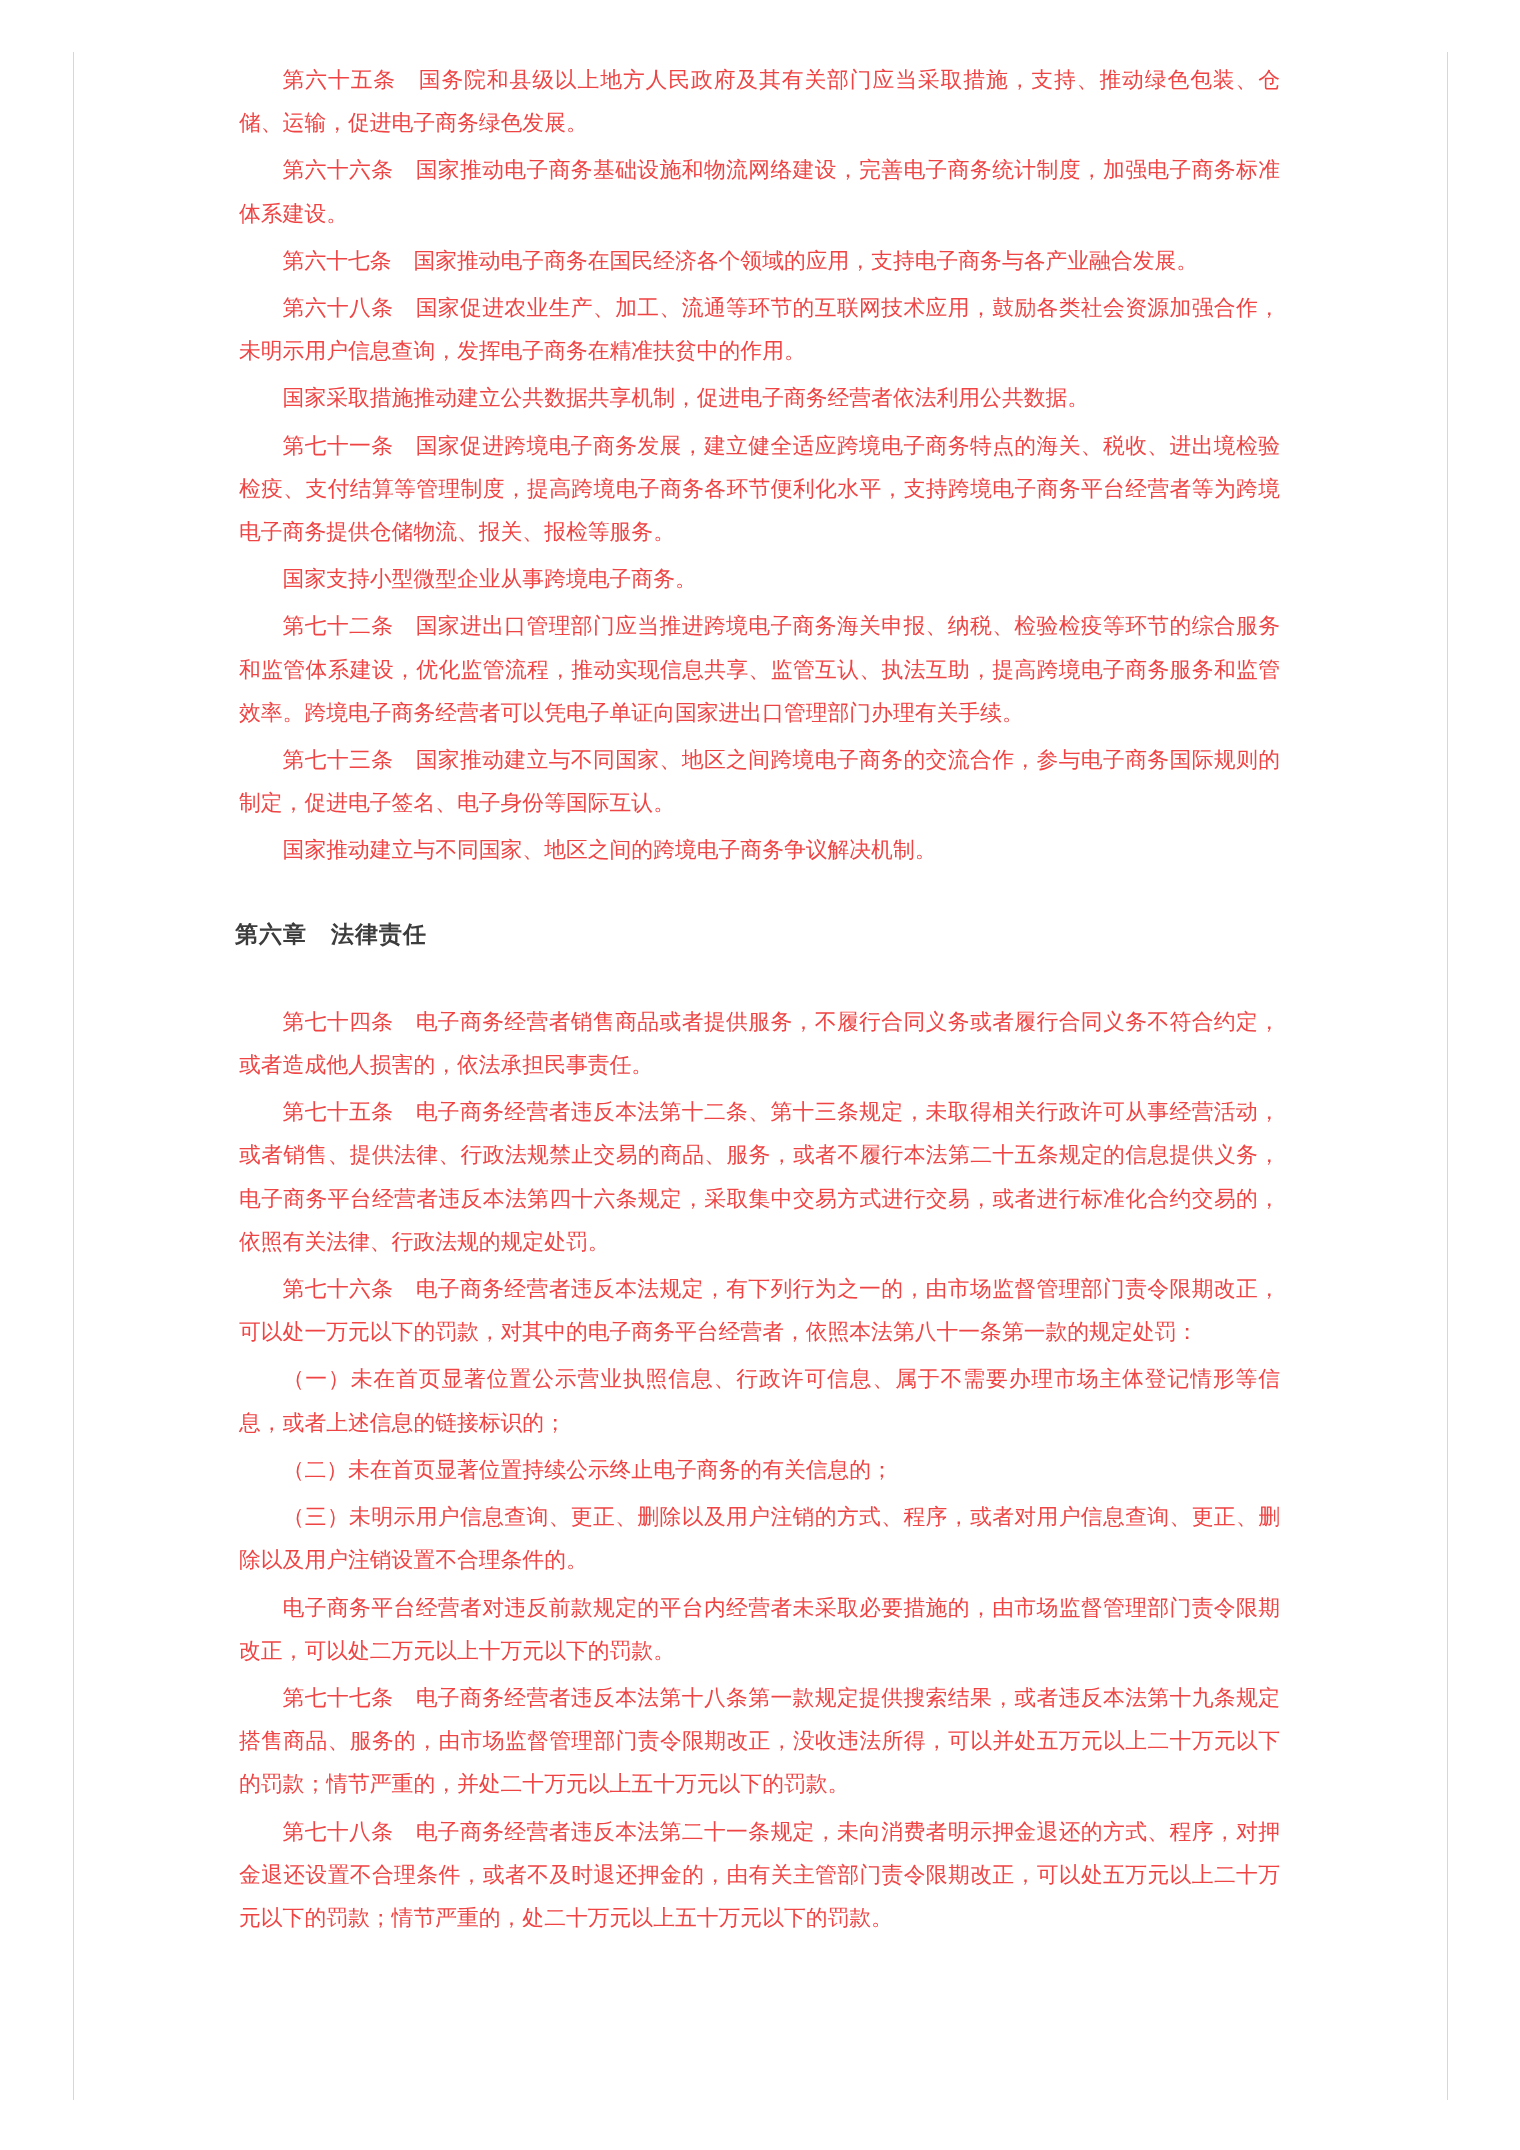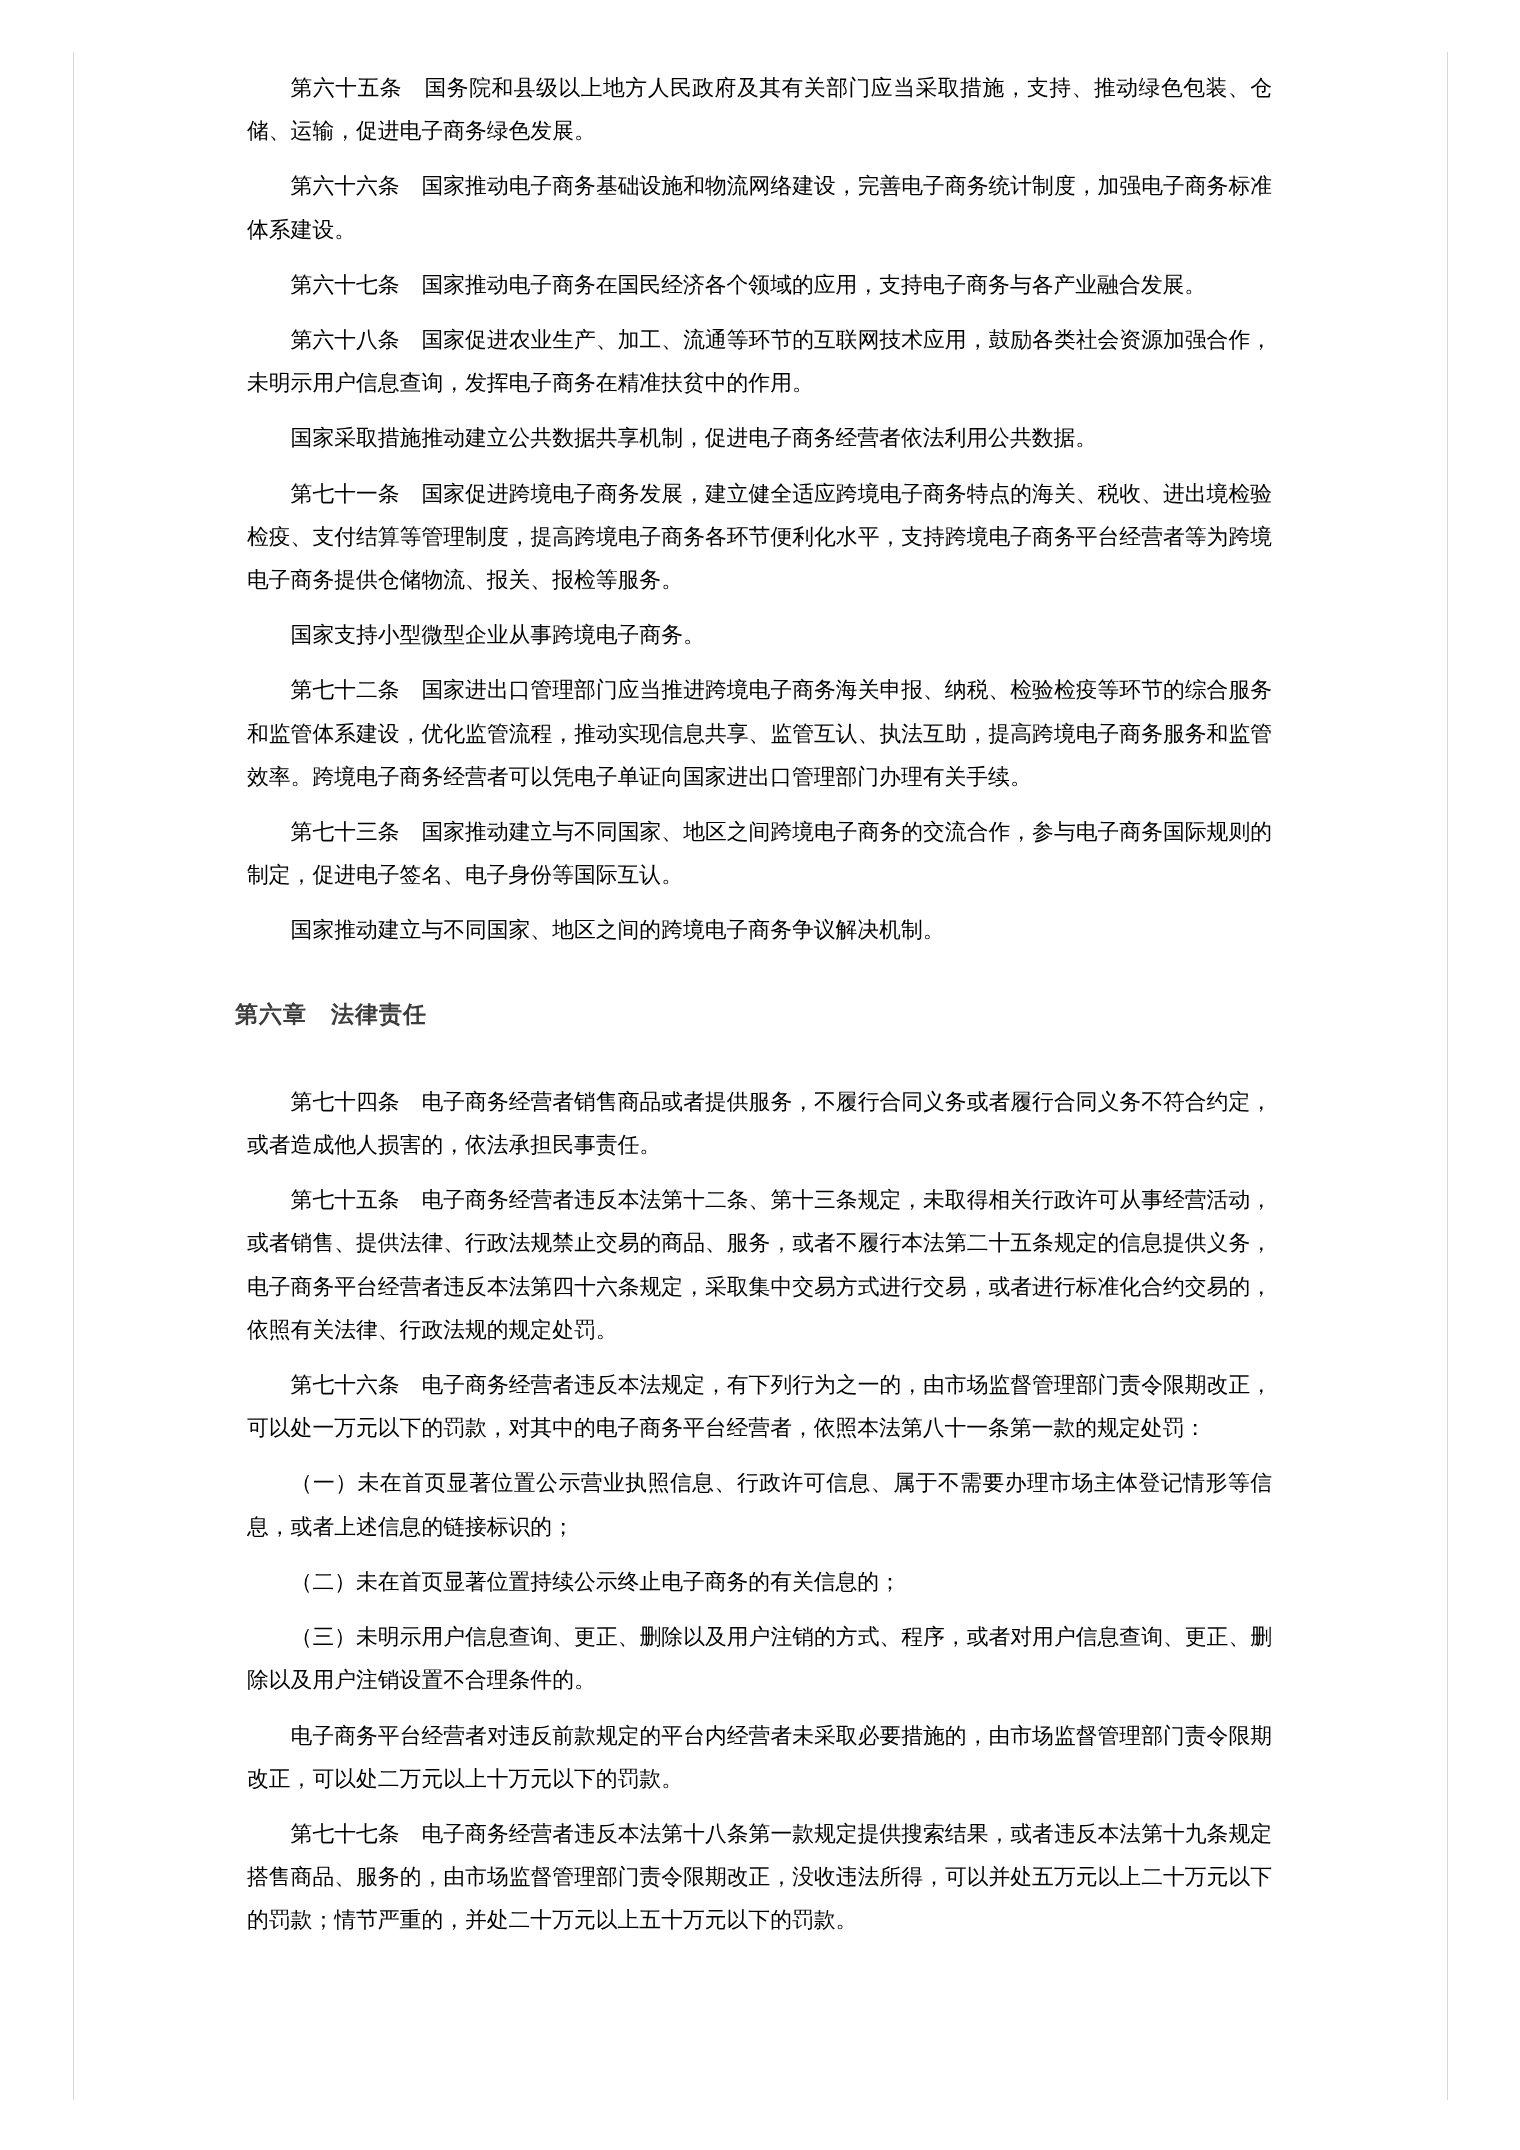--- a/index.html
+++ b/index.html
@@ -17,24 +17,24 @@
     top: 52px;
     width: 1375px;
     height: 2048px;
     box-sizing: border-box;
     border-left: 1px solid #d6d6db;
     border-right: 1px solid #d6d6db;
     background: #ffffff;
     padding: 2px 163px 0 161px;
   }
   .para {
-    margin: 12px;
+    margin: 4px;
     font-size: 21.8px;
     line-height: 43.2px;
-    color: #000000;
+    color: #ef4444;
     text-align: justify;
     text-justify: inter-ideograph;
     text-indent: 2em;
     word-break: break-all;
     overflow-wrap: anywhere;
   }
   .chapter-heading {
     margin: 40px 0 45px 0;
     font-size: 23px;
     line-height: 43.2px;
@@ -67,15 +67,16 @@
   <div>
 
   <p class="para">第七十四条　电子商务经营者销售商品或者提供服务，不履行合同义务或者履行合同义务不符合约定，或者造成他人损害的，依法承担民事责任。</p>
       <p class="para">第七十五条　电子商务经营者违反本法第十二条、第十三条规定，未取得相关行政许可从事经营活动，或者销售、提供法律、行政法规禁止交易的商品、服务，或者不履行本法第二十五条规定的信息提供义务，电子商务平台经营者违反本法第四十六条规定，采取集中交易方式进行交易，或者进行标准化合约交易的，依照有关法律、行政法规的规定处罚。</p>
       <p class="para">第七十六条　电子商务经营者违反本法规定，有下列行为之一的，由市场监督管理部门责令限期改正，可以处一万元以下的罚款，对其中的电子商务平台经营者，依照本法第八十一条第一款的规定处罚：</p>
       <p class="para">（一）未在首页显著位置公示营业执照信息、行政许可信息、属于不需要办理市场主体登记情形等信息，或者上述信息的链接标识的；</p>
       <p class="para">（二）未在首页显著位置持续公示终止电子商务的有关信息的；</p>
       <p class="para">（三）未明示用户信息查询、更正、删除以及用户注销的方式、程序，或者对用户信息查询、更正、删除以及用户注销设置不合理条件的。</p>
       <p class="para">电子商务平台经营者对违反前款规定的平台内经营者未采取必要措施的，由市场监督管理部门责令限期改正，可以处二万元以上十万元以下的罚款。</p>
       <p class="para">第七十七条　电子商务经营者违反本法第十八条第一款规定提供搜索结果，或者违反本法第十九条规定搭售商品、服务的，由市场监督管理部门责令限期改正，没收违法所得，可以并处五万元以上二十万元以下的罚款；情节严重的，并处二十万元以上五十万元以下的罚款。</p>
+      <p class="para">第七十八条　电子商务经营者违反本法第二十一条规定，未向消费者明示押金退还的方式、程序，对押金退还设置不合理条件，或者不及时退还押金的，由有关主管部门责令限期改正，可以处五万元以上二十万元以下的罚款；情节严重的，处二十万元以上五十万元以下的罚款。</p>
     </div>
 
 </div>
 
 </body></html>

